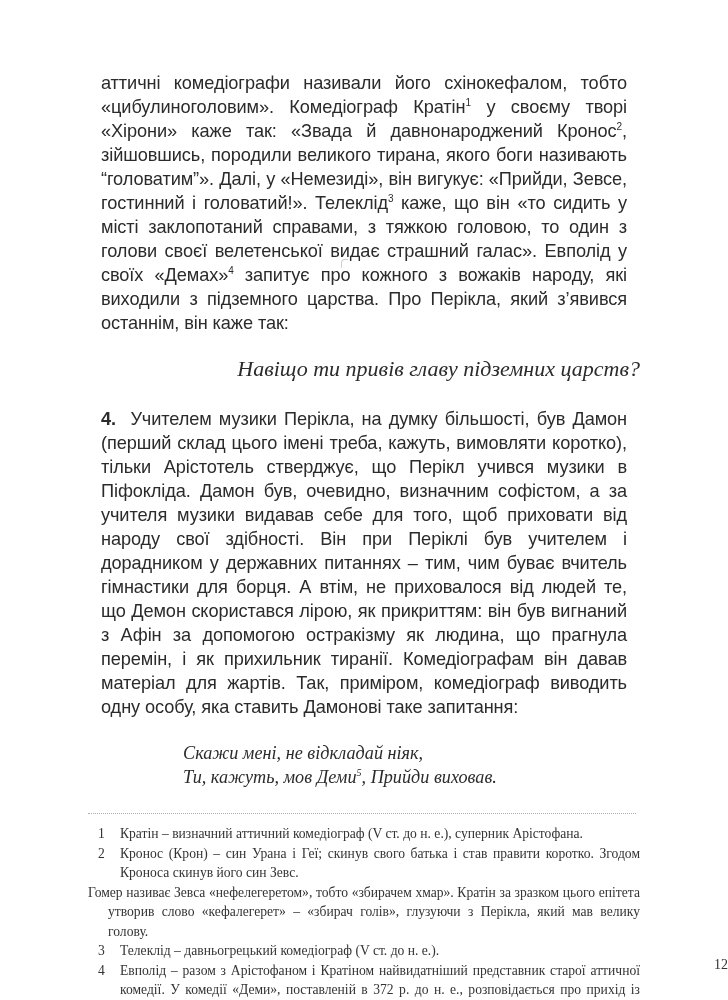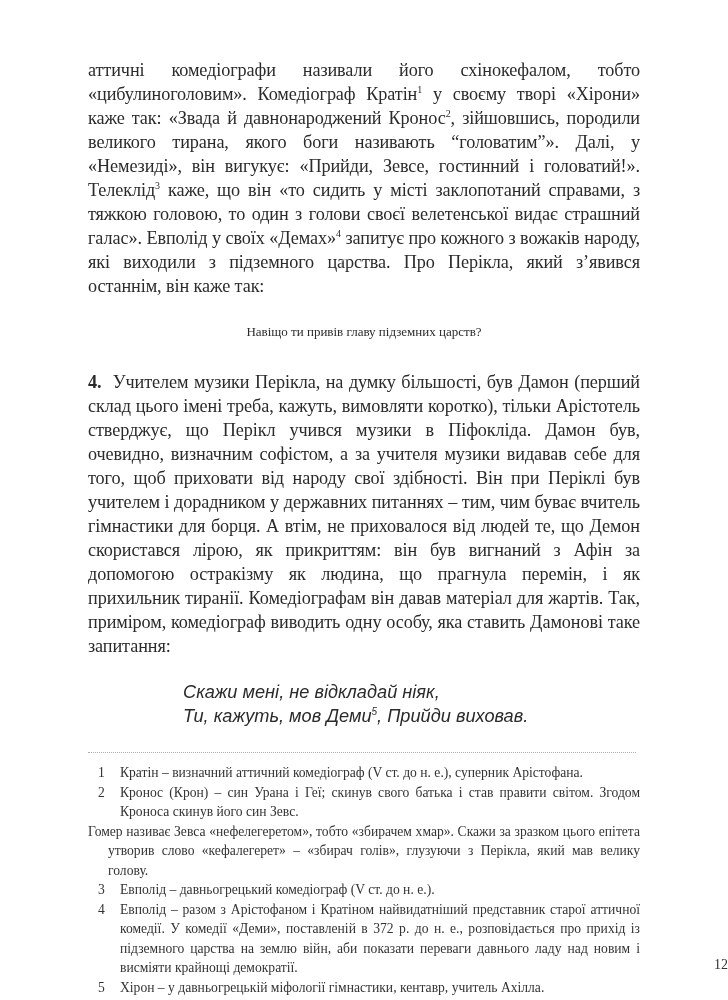--- a/index.html
+++ b/index.html
@@ -15,45 +15,46 @@
       font-family: "DejaVu Serif", "Liberation Serif", serif;
       color: #2b2b2b;
     }
     .page {
       position: absolute;
       left: 88px;
       top: 58px;
       width: 552px;
     }
     .main-text {
-      font-family: Liberation Serif, serif;
+      font-family: Liberation Sans, sans-serif;
       font-size: 18.2px;
       line-height: 24px;
       text-align: justify;
       hyphens: manual;
-      margin: 0;
+      margin: 13px;
       letter-spacing: -0.1px;
     }
     .main-text sup, .verse sup {
       font-size: 10px;
       line-height: 0;
       vertical-align: super;
     }
     .quote-line {
       font-family: "Liberation Serif", "DejaVu Serif", serif;
-      font-size: 13px;
+      font-style: italic;
+      font-size: 22px;
       line-height: 24px;
-      text-align: center;
+      text-align: right;
       margin: 22px 0 26px 0;
     }
     .section-num {
       font-weight: bold;
     }
     .verse {
-      font-family: Liberation Sans, sans-serif;
+      font-family: Liberation Serif, serif;
       font-style: italic;
       font-size: 18.2px;
       line-height: 24px;
       margin: 22px 0 0 95px;
     }
     .verse-line {
       display: block;
     }
     .divider {
       margin: 24px 0 0 0;
@@ -126,26 +127,26 @@
 
   <div class="divider"></div>
 
   <div class="footnotes">
     <div class="fn">
       <span class="fn-num">1</span>
       <span class="fn-body">Кратін – визначний аттичний комедіограф (V ст. до н. е.), суперник Арістофана.</span>
     </div>
     <div class="fn">
       <span class="fn-num">2</span>
-      <span class="fn-body">Кронос (Крон) – син Урана і Геї; скинув свого батька і став правити світом. Згодом Кроноса скинув його син Зевс.</span>
+      <span class="fn-body">Кронос (Крон) – син Урана і Геї; скинув свого батька і став правити коротко. Згодом Кроноса скинув його син Зевс.</span>
     </div>
-    <div class="fn-cont">Гомер називає Зевса «нефелегеретом», тобто «збирачем хмар». Скажи за зразком цього епітета утворив слово «кефалегерет» – «збирач голів», глузуючи з Перікла, який мав велику голову.</div>
+    <div class="fn-cont">Гомер називає Зевса «нефелегеретом», тобто «збирачем хмар». Кратін за зразком цього епітета утворив слово «кефалегерет» – «збирач голів», глузуючи з Перікла, який мав велику голову.</div>
     <div class="fn">
       <span class="fn-num">3</span>
-      <span class="fn-body">Евполід – давньогрецький комедіограф (V ст. до н. е.).</span>
+      <span class="fn-body">Телеклід – давньогрецький комедіограф (V ст. до н. е.).</span>
     </div>
     <div class="fn">
       <span class="fn-num">4</span>
       <span class="fn-body">Евполід – разом з Арістофаном і Кратіном найвидатніший представник старої аттичної комедії. У комедії «Деми», поставленій в 372 р. до н. е., розповідається про прихід із підземного царства на землю війн, аби показати переваги давнього ладу над новим і висміяти крайнощі демократії.</span>
     </div>
     <div class="fn">
       <span class="fn-num">5</span>
       <span class="fn-body">Хірон – у давньогрецькій міфології гімнастики, кентавр, учитель Ахілла.</span>
     </div>
   </div>

